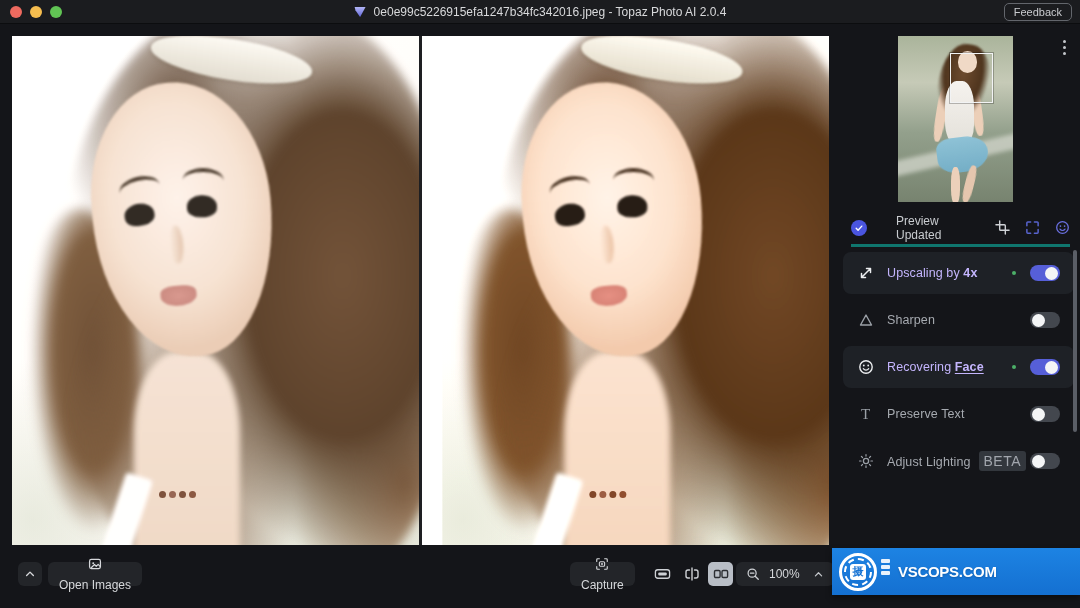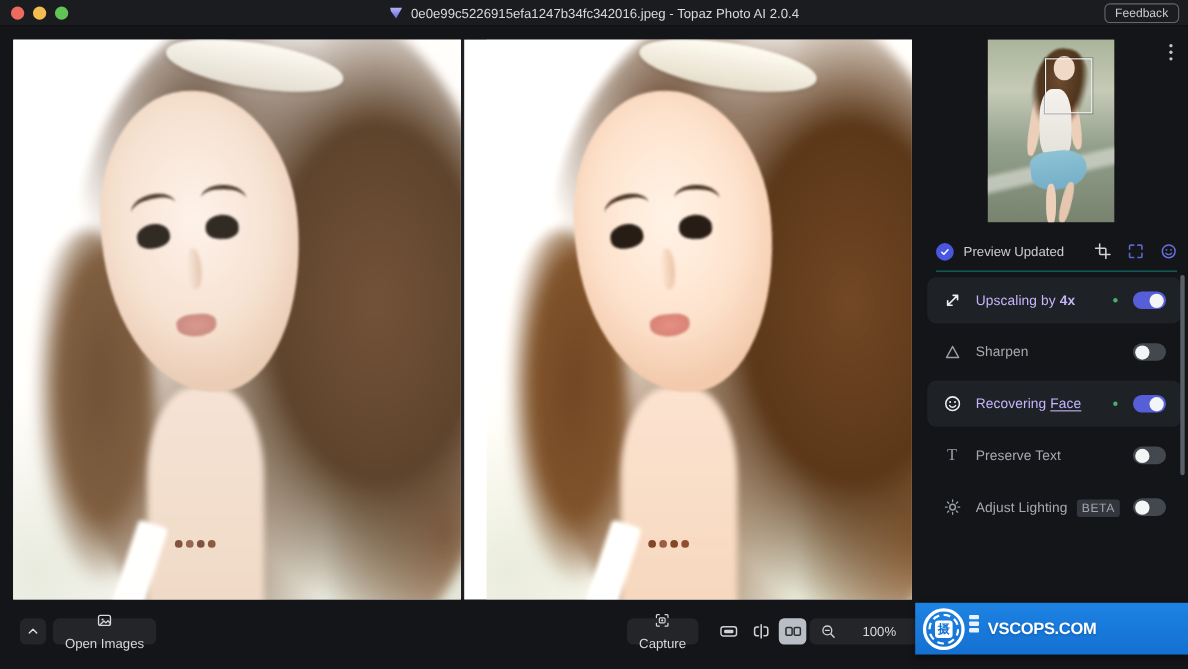--- a/index.html
+++ b/index.html
@@ -66,55 +66,55 @@
   .thumb .t-tank { position:absolute; left:41%; top:27%; width:25%; height:38%; background:linear-gradient(180deg,#f5f2ee,#e4e1da); border-radius:40% 40% 30% 35%; filter:blur(.5px); }
   .thumb .t-arm { position:absolute; left:33%; top:30%; width:9%; height:34%; background:#eccfb8; border-radius:40%; filter:blur(.6px); transform:rotate(9deg); }
   .thumb .t-arm2 { position:absolute; left:64%; top:30%; width:9%; height:30%; background:#eccfb8; border-radius:40%; filter:blur(.6px); transform:rotate(-8deg); }
   .thumb .t-skirt { position:absolute; left:34%; top:61%; width:44%; height:21%; background:linear-gradient(180deg,#8ec2d6,#74aec6); border-radius:30% 45% 50% 40%; transform:rotate(-7deg); filter:blur(.5px); }
   .thumb .t-leg { position:absolute; left:46%; top:79%; width:8%; height:22%; background:#ecd0ba; border-radius:40%; filter:blur(.6px); }
   .thumb .t-leg2 { position:absolute; left:58%; top:78%; width:8%; height:23%; background:#e5c6ae; border-radius:40%; transform:rotate(14deg); filter:blur(.6px); }
   .crop-box { position:absolute; left:109px; top:29px; width:43px; height:50px; border:1.5px solid #f2f3f4; box-shadow:0 0 0 1px rgba(0,0,0,.25); }
   .dots-menu { position:absolute; right:14px; top:16px; display:flex; flex-direction:column; gap:3px; cursor:pointer; }
   .dots-menu i { width:3px; height:3px; border-radius:50%; background:#c3c6cb; }
 
-  .preview-row { position:absolute; left:10px; right:10px; top:187px; height:36px; display:flex; align-items:center; border-bottom:1px solid #0f766e; }
+  .preview-row { position:absolute; left:10px; right:10px; top:187px; height:36px; display:flex; align-items:center; border-bottom:3px solid #0f766e;gap:20px; }
   .check-circle { width:16px; height:16px; border-radius:50%; background:#4a55e0; display:flex; align-items:center; justify-content:center; margin-right:9px; }
   .preview-label { font-size:12px; color:#c9ccd0; flex:1; }
   .preview-icons { display:flex; gap:14px; align-items:center; }
   .pic { width:16px; height:16px; display:flex; align-items:center; justify-content:center; cursor:pointer; }
 
   .settings { position:absolute; left:2px; right:6px; top:228px; }
   .srow { height:42px; margin:0 0 5px 0; border-radius:8px; display:flex; align-items:center; padding:0 14px; cursor:pointer; }
   .srow.active { background:#1e2126; }
   .sicon { width:17px; height:17px; margin-right:13px; display:flex; align-items:center; justify-content:center; color:#9ba0a7; }
   .srow.active .sicon { color:#eceef0; }
   .slabel { flex:1; font-size:12.5px; color:#a6aab0; letter-spacing:.1px; }
   .srow.active .slabel { color:#c4b5fd; }
   .slabel b { font-weight:700; }
-  .slabel .u { text-decoration:underline; text-underline-offset:2px; }
-  .beta-badge { font-size:11px; color:#a2a6ad; background:#33373d; border-radius:3px; padding:2px 5px; margin-left:8px; letter-spacing:.5px; }
+  .slabel .u { text-decoration:underline; text-underline-offset:2px;font-weight:bold; }
+  .beta-badge { font-size:14px; color:#a2a6ad; background:#33373d; border-radius:3px; padding:2px 5px; margin-left:8px; letter-spacing:.5px; }
   .gdot { width:4px; height:4px; border-radius:50%; background:#4caf68; margin-right:14px; }
   .toggle { width:30px; height:16px; border-radius:9px; position:relative; flex:none; cursor:pointer; }
   .toggle.off { background:#43474e; }
   .toggle.on  { background:#565fd8; }
   .knob { position:absolute; top:1.5px; width:13px; height:13px; border-radius:50%; background:#f4f5f6; }
   .toggle.off .knob { left:2px; }
   .toggle.on  .knob { right:2px; }
   .scrollbar { position:absolute; right:3px; top:226px; width:4px; height:182px; border-radius:2px; background:#5a5e66; }
 
   
   .bottombar { position:absolute; left:0; top:545px; width:841px; height:63px; }
   .bbtn { position:absolute; top:17px; height:24px; background:#232529; border-radius:6px; display:flex; align-items:center; justify-content:center; color:#d6d8db; font-size:12px; gap:7px; cursor:pointer; border:none;flex-direction:column; }
   .collapse-btn { left:18px; width:24px; }
   .open-btn { left:48px; padding:0 11px; }
   .capture-btn { left:570px; padding:0 11px; }
   .viewgroup { position:absolute; left:650px; top:17px; display:flex; gap:4px; }
   .vbtn { width:25px; height:24px; border-radius:5px; display:flex; align-items:center; justify-content:center; color:#ced1d5; cursor:pointer; }
   .vbtn.sel { background:#b9bec6; color:#2c2e33; }
-  .zoomgroup { position:absolute; left:736px; top:17px; height:24px; background:#232529; border-radius:6px; display:flex; align-items:center; padding:0 10px; gap:24px; cursor:pointer; }
+  .zoomgroup { position:absolute; left:736px; top:17px; height:24px; background:#232529; border-radius:6px; display:flex; align-items:center; padding:0 10px; gap:9px; cursor:pointer; }
   .zoom-val { font-size:12px; color:#d6d8db; }
   .zoomgroup .caret { margin-left:4px; color:#c4c7cb; }
 
   
   .banner { position:absolute; left:832px; top:548px; width:248px; height:47px; background:linear-gradient(180deg,#1d83e3,#1470d1); display:flex; align-items:center; padding:0 7px; gap:6px; box-shadow:0 3px 6px rgba(0,0,0,.4); }
   .wm-logo { width:38px; height:38px; border:3px solid #fff; border-radius:50%; position:relative; display:flex; align-items:center; justify-content:center; flex:none; }
   .wm-logo .ap { position:absolute; inset:2px; border:2px dashed #fff; border-radius:50%; }
   .wm-logo .sq { width:16px; height:16px; background:#fff; border-radius:3px; color:#1673d4; font-size:11px; font-weight:700; display:flex; align-items:center; justify-content:center; z-index:1; }
   .wm-cn { font-size:29px; font-weight:700; color:#fff; letter-spacing:1px; white-space:nowrap; text-shadow:0 1px 2px rgba(0,40,90,.35); }
   .seal { display:flex; flex-direction:column; gap:2px; margin:0 2px 10px -2px; }

